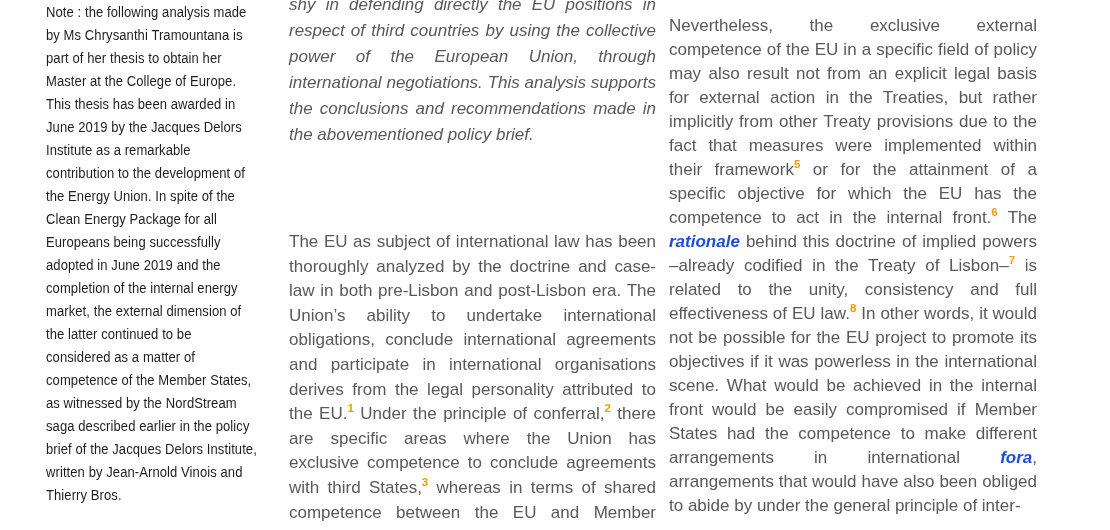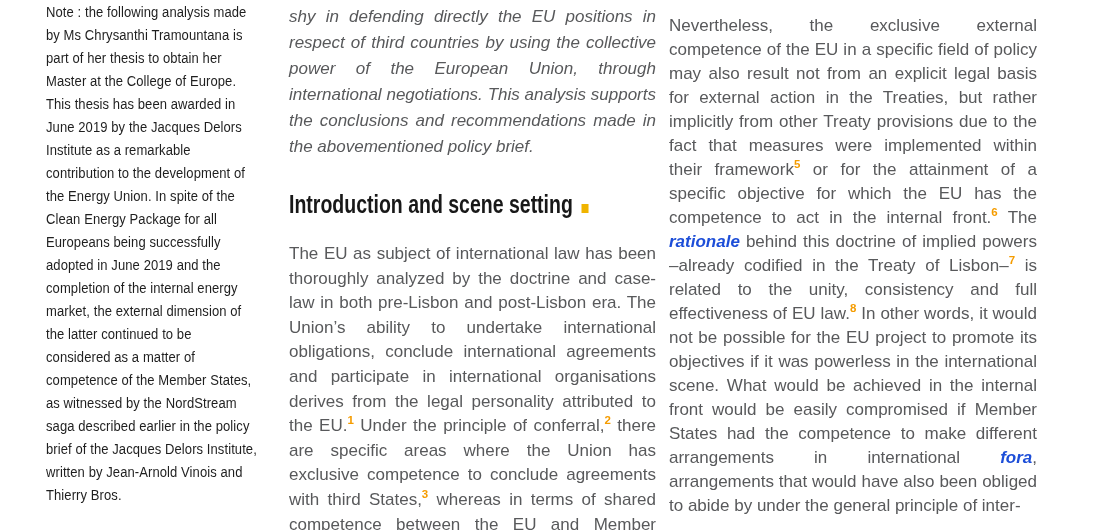--- a/index.html
+++ b/index.html
@@ -35,21 +35,20 @@
     color: var(--ink);
     letter-spacing: 0.1px;
     text-align: left;
   }
   
   .col-mid {
     position: absolute;
     left: 289px; top: 0;
     width: 367px;
     height: 498px;
-    margin-top: 12px;
   }
   .intro-italic {
     position: absolute;
     top: -8px; left: 0; right: 0;
     font-style: italic;
     font-size: 17px;
     line-height: 26px;
     color: var(--body-gray);
     text-align: justify;
   }
@@ -109,23 +108,20 @@
 
 <div class="page">
 
   <div class="col-note">
     <div class="condense-note">Note : the following analysis made by Ms Chrysanthi Tramountana is part of her thesis to obtain her Master at the College of Europe.  This thesis has been awarded in June 2019 by the Jacques Delors Institute as a remarkable contribution to the development of the Energy Union.  In spite of the Clean Energy Package for all Europeans being successfully adopted in June 2019 and the completion of the internal energy market, the external dimension of the latter continued to be considered as a matter of competence of the Member States, as witnessed by the NordStream saga described earlier in the policy brief of the Jacques Delors Institute, written by Jean-Arnold Vinois and Thierry Bros.</div>
   </div>
 
   <div class="col-mid">
     <p class="intro-italic">shy in defending directly the EU positions in respect of third countries by using the collective power of the European Union, through international negotiations.  This analysis supports the conclusions and recommendations made in the abovementioned policy brief.</p>
 
-    <div class="heading-row">
-      <span class="condense-heading"><span>Introduction and scene setting</span>&nbsp;<span class="accent-square"></span></span>
-    </div>
 
     <p class="body-text body-mid"><span>The EU as subject of international law has been thoroughly analyzed by the doctrine and case-law in both pre-Lisbon and post-Lisbon era. The Union’s ability to undertake international obligations, conclude international agreements and participate in international organisations derives from the legal personality attributed to the EU.</span><sup class="seg-sup">1</sup><span> Under the principle of conferral,</span><sup class="seg-sup">2</sup><span> there are specific areas where the Union has exclusive competence to conclude agreements with third States,</span><sup class="seg-sup">3</sup><span> whereas in terms of shared competence between the EU and Member States</span></p>
   </div>
 
   <div class="col-right">
     <p class="body-text"><span>Nevertheless, the exclusive external competence of the EU in a specific field of policy may also result not from an explicit legal basis for external action in the Treaties, but rather implicitly from other Treaty provisions due to the fact that measures were implemented within their framework</span><sup class="seg-sup">5</sup><span> or for the attainment of a specific objective for which the EU has the competence to act in the internal front.</span><sup class="seg-sup">6</sup><span> The </span><span class="seg-bolditalic">rationale</span><span> behind this doctrine of implied powers –already codified in the Treaty of Lisbon–</span><sup class="seg-sup">7</sup><span> is related to the unity, consistency and full effectiveness of EU law.</span><sup class="seg-sup">8</sup><span> In other words, it would not be possible for the EU project to promote its objectives if it was powerless in the international scene. What would be achieved in the internal front would be easily compromised if Member States had the competence to make different arrangements in international </span><span class="seg-bolditalic">fora</span><span>, arrangements that would have also been obliged to abide by under the general principle of inter-</span></p>
   </div>
 
 </div>
 

